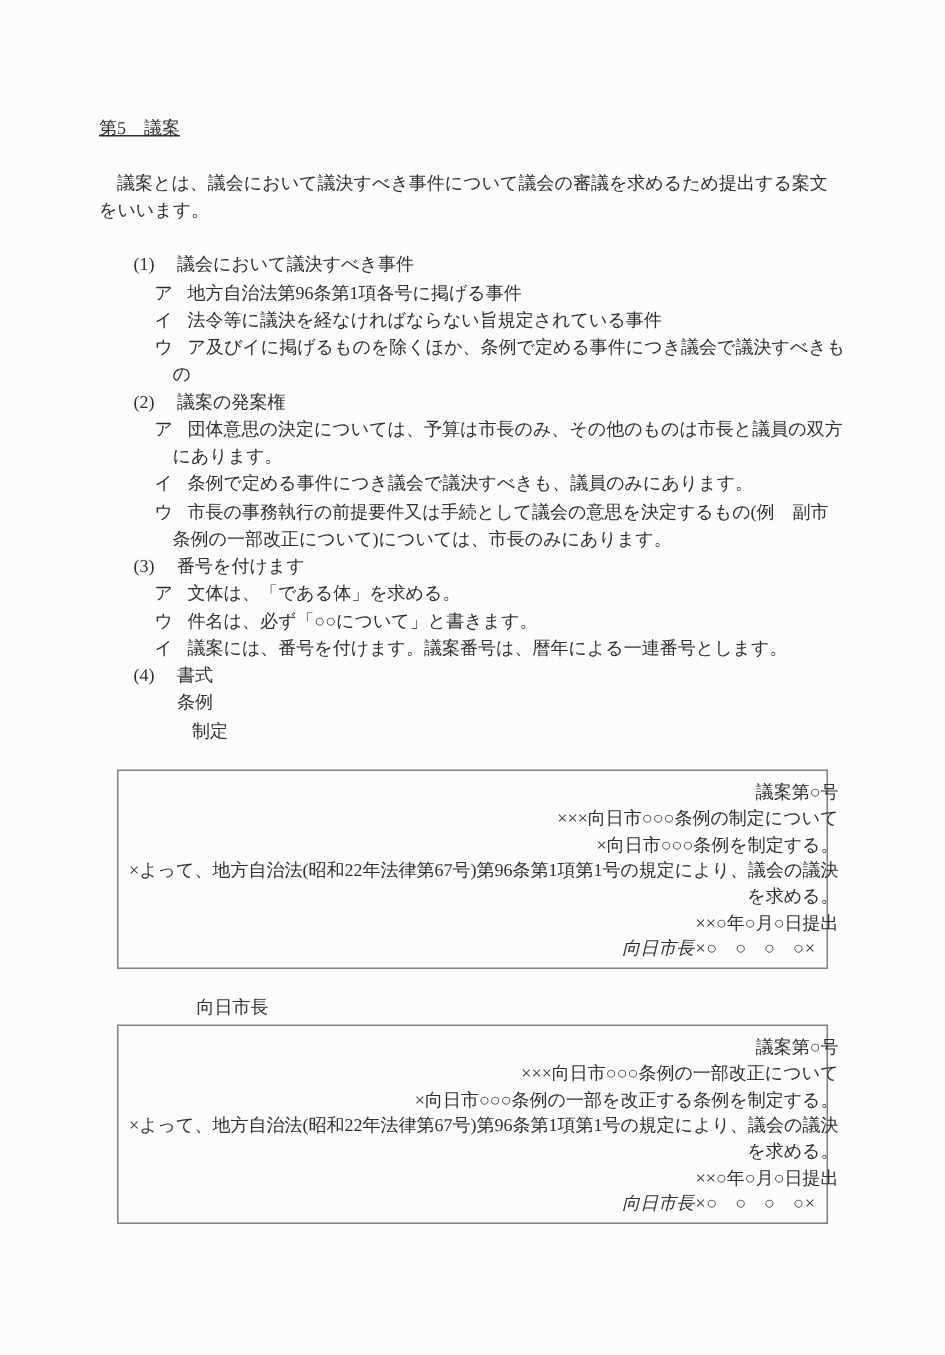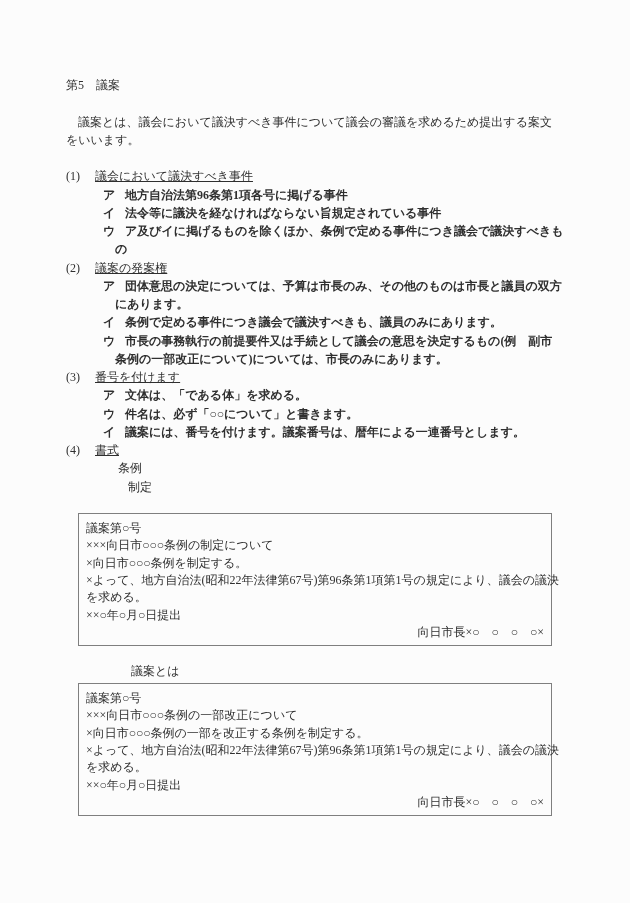--- a/index.html
+++ b/index.html
@@ -11,51 +11,50 @@
     font-size:12px;
     overflow:hidden;
   }
   .page{
     box-sizing:border-box;
     width:630px;height:903px;
     padding:76px 78px 0 66px;
     line-height:18.25px;
   }
   .blank{height:18.25px;}
-  .doc-title{white-space:pre-line;}
+  .doc-title{white-space:pre-line;text-decoration:underline;}
   .intro{
     margin:0;
     text-indent:12px;
     white-space:pre-line;
   }
-  .sec{text-decoration:underline;}
+  .sec{margin-left:23px;}
   .sec .num{display:inline-block;width:29px;text-indent:0;}
   .item{
     margin-left:37px;
     padding-left:12px;
     text-indent:-12px;
     white-space:pre-line;
     width:max-content;
-    font-weight:bold;
   }
   .item .kana{display:inline-block;width:22px;text-indent:0;}
   .fmt-cat{margin-left:52px;}
   .fmt-sub{margin-left:62px;}
   .fmt-sub2{margin-left:65px;}
   .sample-box{
     box-sizing:border-box;
     width:474px;
     margin-left:12px;
     border:1px solid #7f7f7f;
     padding:6px 7px 3px 7px;
     line-height:17.4px;
     background:#fcfcfc;
   }
-  .box-body{white-space:pre-line;width:max-content;}
-  .box-sig{text-align:right;}
+  .box-body{white-space:pre-line;width:max-content;text-align:right;}
+  .box-sig{text-align:right;font-style:italic;}
   .mt-box1{margin-top:17px;}
   .mt-amend{margin-top:16px;}
   .mt-box2{margin-top:3px;}
 </style>
 </head>
 <body>
 
 <div class="page">
 
   <div class="doc-title">第5　議案</div>
@@ -91,21 +90,21 @@
   <div class="sample-box mt-box1">
     <div class="box-body">議案第○号
 ×××向日市○○○条例の制定について
 ×向日市○○○条例を制定する。
 ×よって、地方自治法(昭和22年法律第67号)第96条第1項第1号の規定により、議会の議決
 を求める。
 ××○年○月○日提出</div>
     <div class="box-sig">向日市長×○　○　○　○×</div>
   </div>
 
-  <div class="fmt-sub2 mt-amend">議案とは</div>
+  <div class="fmt-sub2 mt-amend">向日市長</div>
 
   <div class="sample-box mt-box2">
     <div class="box-body">議案第○号
 ×××向日市○○○条例の一部改正について
 ×向日市○○○条例の一部を改正する条例を制定する。
 ×よって、地方自治法(昭和22年法律第67号)第96条第1項第1号の規定により、議会の議決
 を求める。
 ××○年○月○日提出</div>
     <div class="box-sig">向日市長×○　○　○　○×</div>
   </div>

